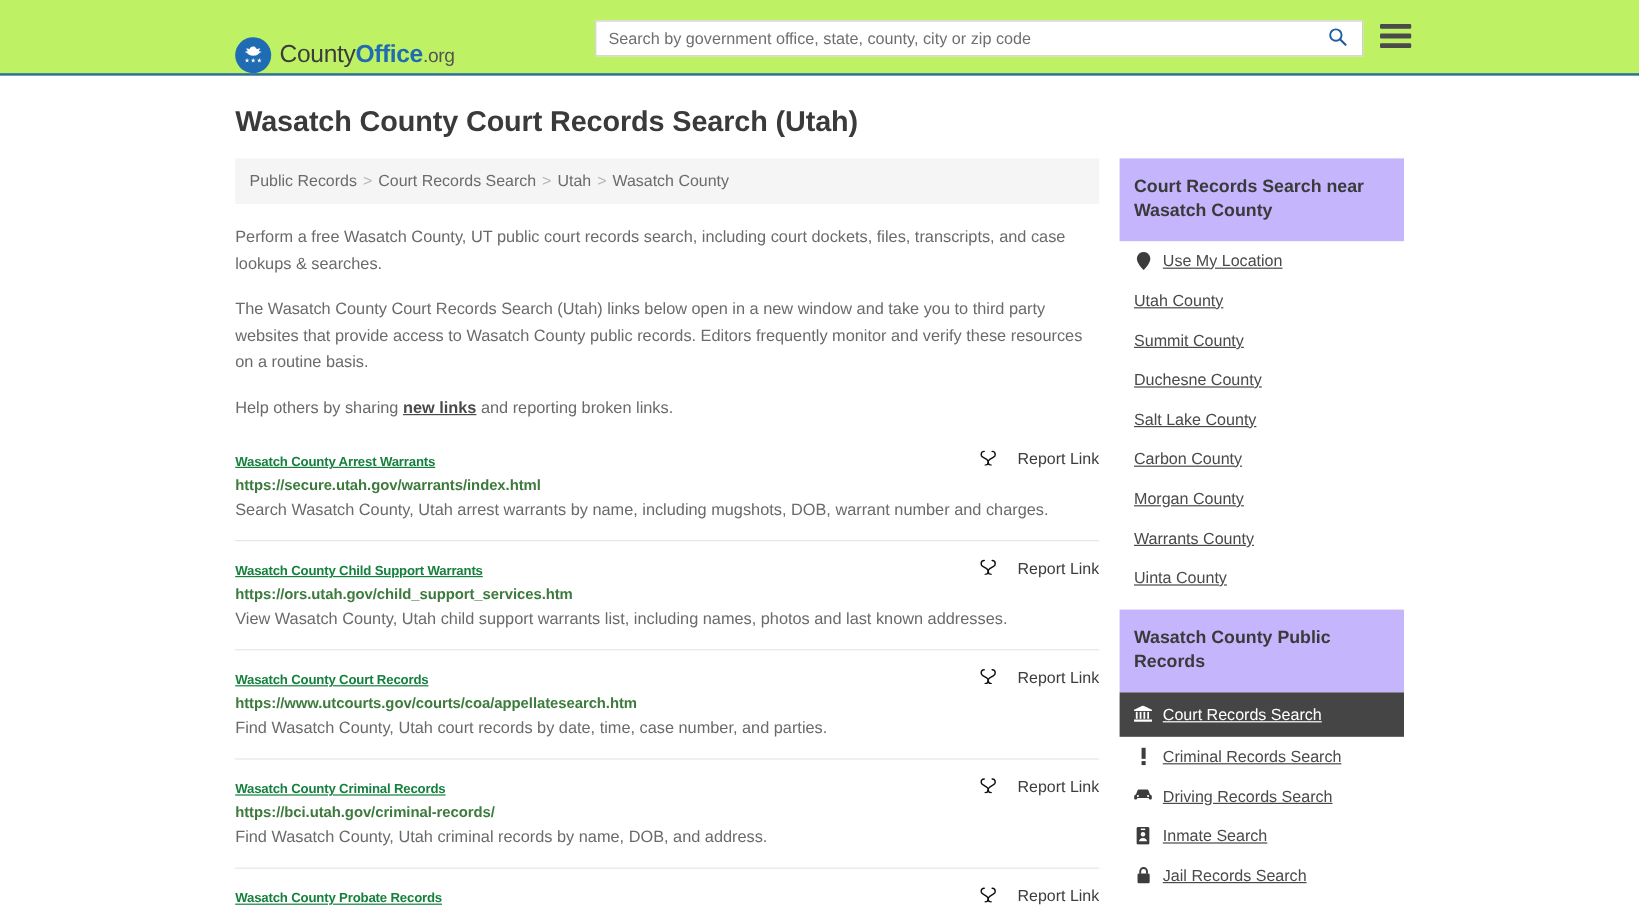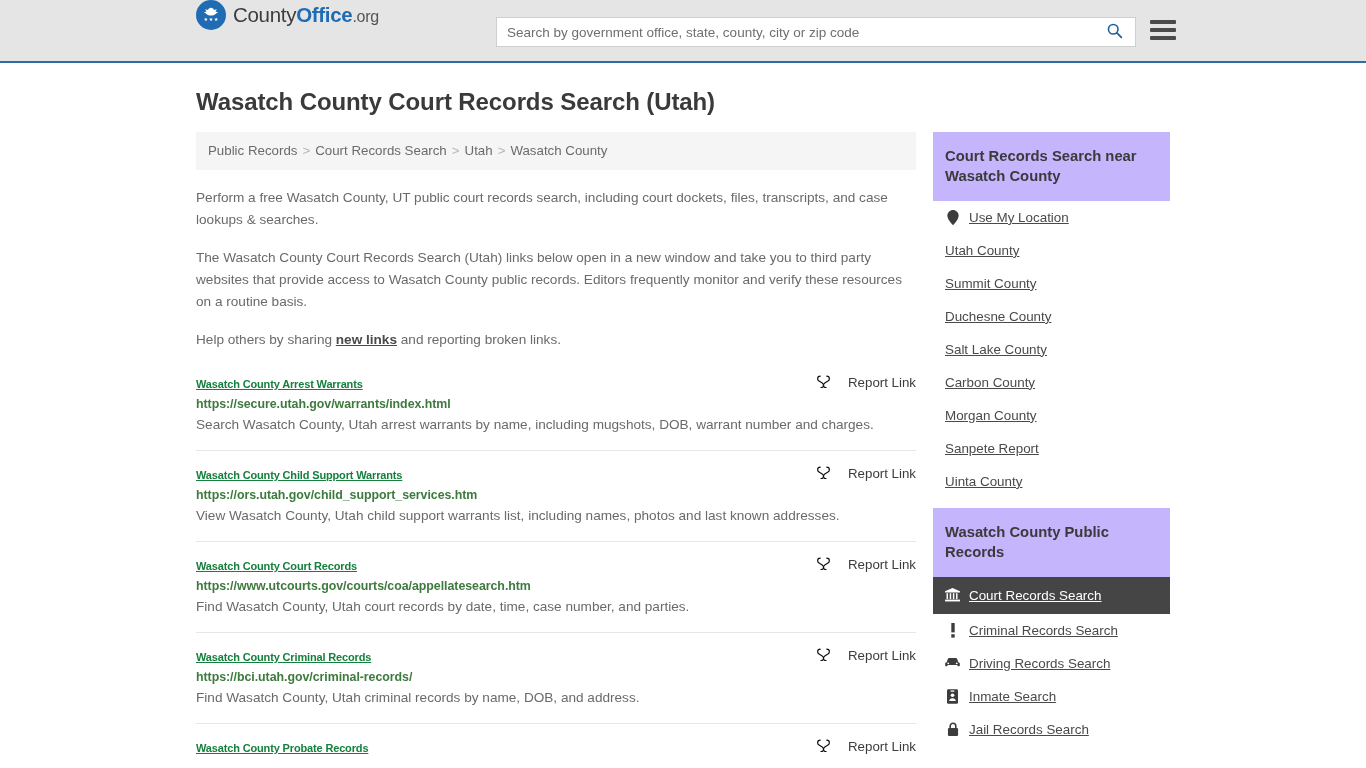--- a/index.html
+++ b/index.html
@@ -11,24 +11,24 @@
     height: 768px;
     overflow: hidden;
     background: #ffffff;
     font-family: "Liberation Sans", sans-serif;
     -webkit-font-smoothing: antialiased;
   }
 
   
   .site-header {
     height: 63px;
-    background: #e5e5e5;
+    background: #bef264;
     border-bottom: 2px solid #2e6da4;
     display: flex;
-    align-items: flex-start;
+    align-items: flex-end;
     position: relative;
   }
   .brand {
     display: flex;
     align-items: center;
     margin-left: 196px;
     text-decoration: none;
     gap: 7px;
   }
   .brand-mark {
@@ -384,21 +384,21 @@
             <li class="side-item no-ico">
               <a href="#">Salt Lake County</a>
             </li>
             <li class="side-item no-ico">
               <a href="#">Carbon County</a>
             </li>
             <li class="side-item no-ico">
               <a href="#">Morgan County</a>
             </li>
             <li class="side-item no-ico">
-              <a href="#">Sanpete Report</a>
+              <a href="#">Warrants County</a>
             </li>
             <li class="side-item no-ico">
               <a href="#">Uinta County</a>
             </li>
           </ul>
       </div>
 
       <div class="side-box">
         <div class="side-head">Wasatch County Public Records</div>
         <ul class="side-list" id="pr-list">

